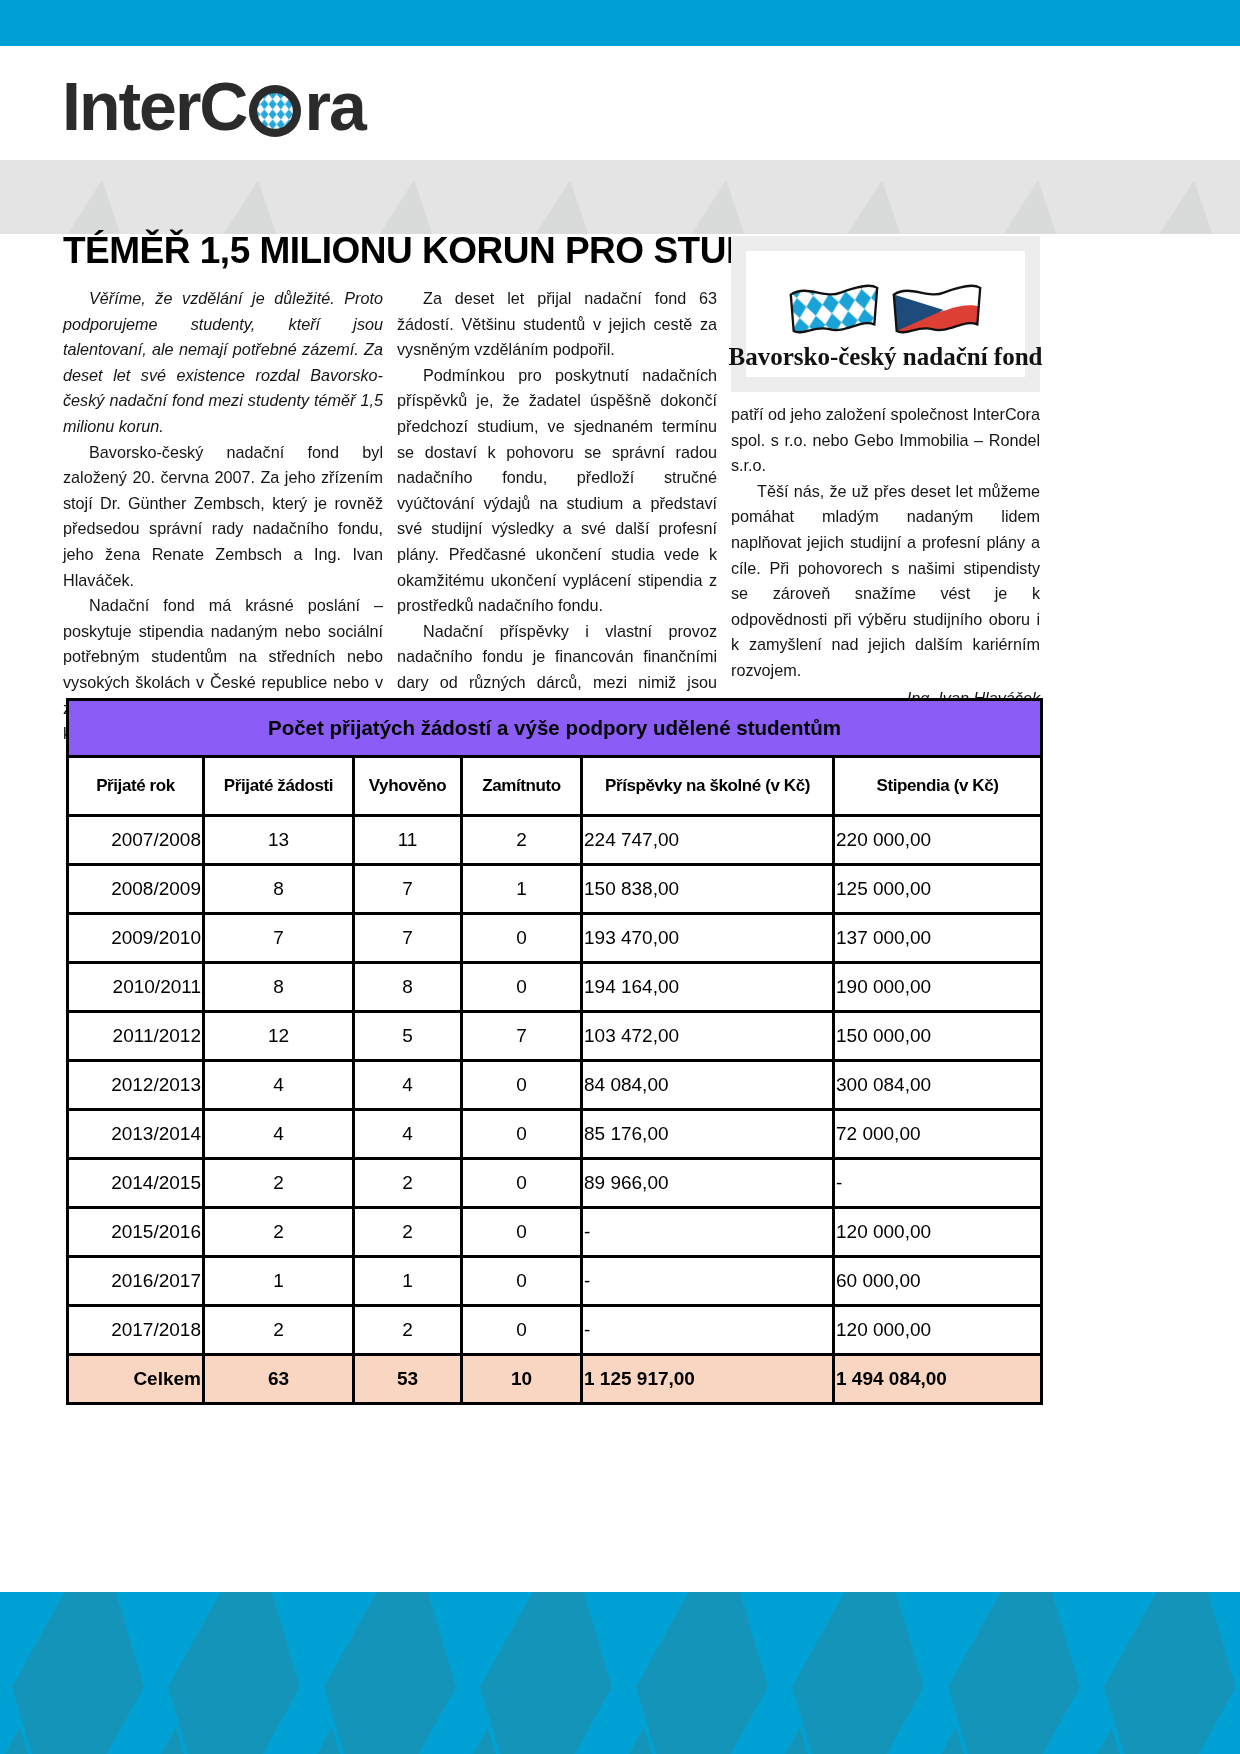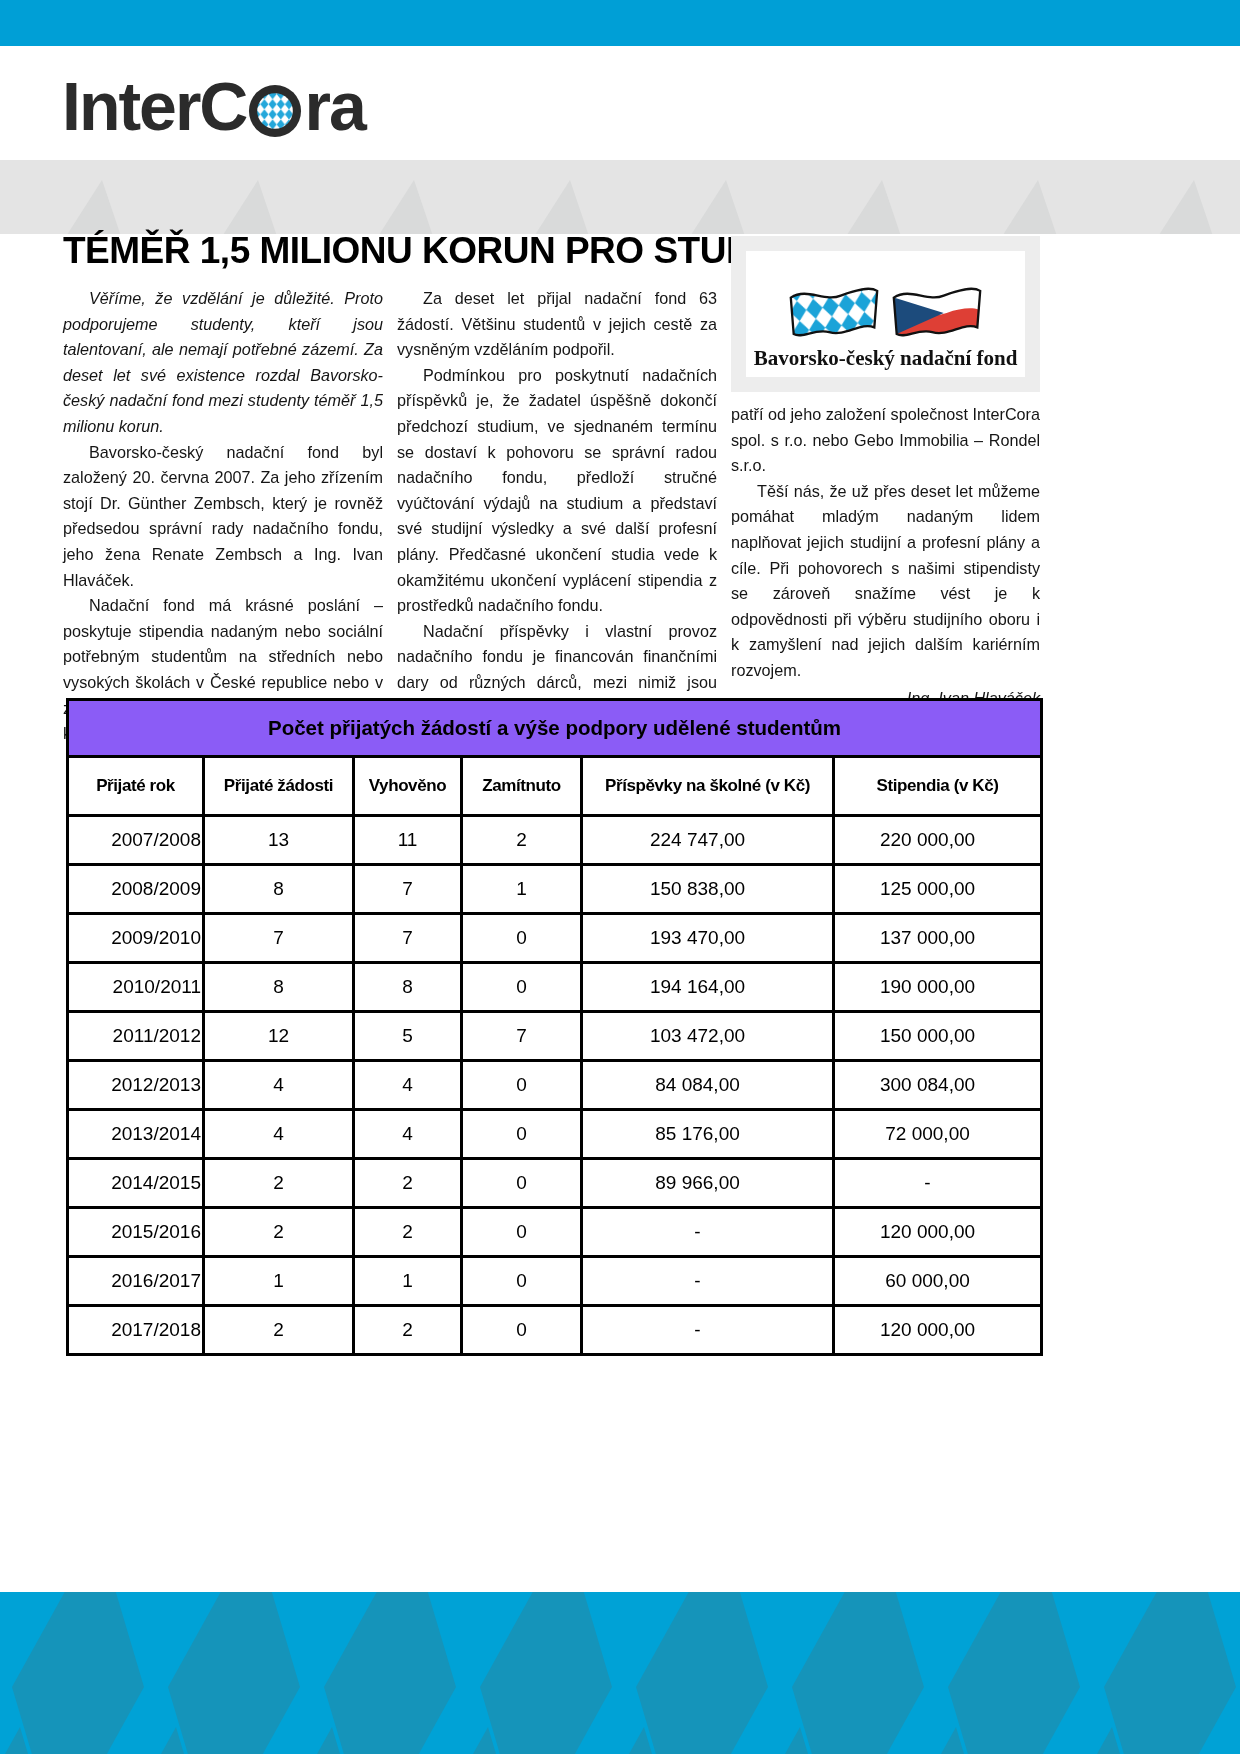--- a/index.html
+++ b/index.html
@@ -28,33 +28,33 @@
   .col2{left:397px;}
   .col3{left:731px;width:309px;top:402px;}
   .sig{text-align:right;font-style:italic;margin-top:2px;line-height:25.6px;}
 
   .logobox{position:absolute;left:731px;top:236px;width:309px;height:156px;background:#EDEDED;
            display:flex;align-items:center;justify-content:center;}
   .logobox-inner{width:279px;height:126px;background:#fff;display:flex;flex-direction:column;
                  align-items:center;justify-content:flex-end;padding-bottom:6px;box-sizing:border-box;}
   .flags{display:flex;gap:7px;align-items:center;margin-bottom:4px;}
   .flag{width:96px;height:60px;display:block;}
-  .logobox-label{font-family:"Liberation Serif",serif;font-weight:bold;font-size:21px;color:#111;
+  .logobox-label{font-family:"Liberation Serif",serif;font-weight:bold;font-size:25px;color:#111;
                  white-space:nowrap;text-align:center;}
 
   table.support{position:absolute;left:66px;top:698px;width:974px;border-collapse:collapse;
                 font-size:19px;color:#000;table-layout:fixed;}
   table.support th,table.support td{border:3px solid #000;overflow:hidden;}
   th.t-title{height:52px;background:#8b5cf6;font-size:20.5px;font-weight:bold;text-align:center;}
   th.h{height:56px;font-weight:bold;text-align:center;font-size:17px;letter-spacing:-0.4px;
        padding:0 3px;white-space:nowrap;}
   table.support td{height:44px;}
   td.c-year{text-align:right;padding-left:13px;}
   td.c-num{text-align:center;}
-  td.c-money{text-align:center;padding-right:21px;}
+  td.c-money{text-align:left;padding-right:21px;}
   tr.total td{background:#F9D6C2;font-weight:bold;}
 </style>
 </head>
 <body>
 
 <div class="page">
 
   <div class="topbar"></div>
 
   <div class="logo">
@@ -250,20 +250,28 @@
           <td class="c-money">60 000,00</td>
         </tr>
         <tr>
           <td class="c-year">2017/2018</td>
           <td class="c-num">2</td>
           <td class="c-num">2</td>
           <td class="c-num">0</td>
           <td class="c-money">-</td>
           <td class="c-money">120 000,00</td>
         </tr>
+        <tr class="total">
+          <td class="c-year">Celkem</td>
+          <td class="c-num">63</td>
+          <td class="c-num">53</td>
+          <td class="c-num">10</td>
+          <td class="c-money">1 125 917,00</td>
+          <td class="c-money">1 494 084,00</td>
+        </tr>
       </tbody>
   </table>
 
   <svg class="band cyan" viewBox="0 0 1240 162" preserveAspectRatio="none">
       <rect width="1240" height="162" fill="#00A2D6"></rect>
       <polygon points="-58,-60 -12,95 -98,250 -144,95" fill="#1594BA"></polygon>
       <polygon points="98,-60 144,95 58,250 12,95" fill="#1594BA"></polygon>
       <polygon points="254,-60 300,95 214,250 168,95" fill="#1594BA"></polygon>
       <polygon points="410,-60 456,95 370,250 324,95" fill="#1594BA"></polygon>
       <polygon points="566,-60 612,95 526,250 480,95" fill="#1594BA"></polygon>

